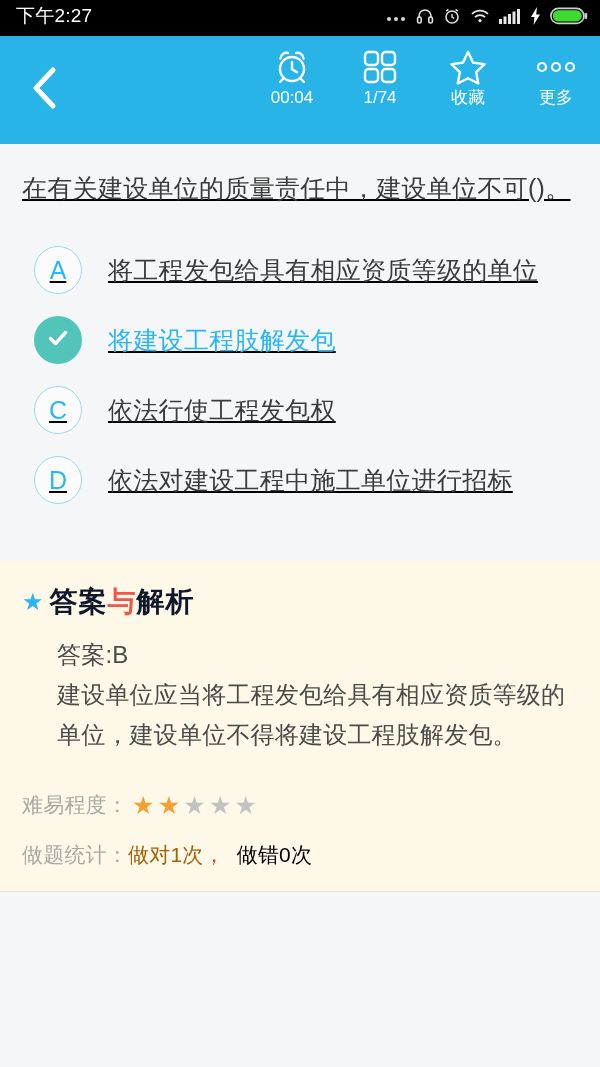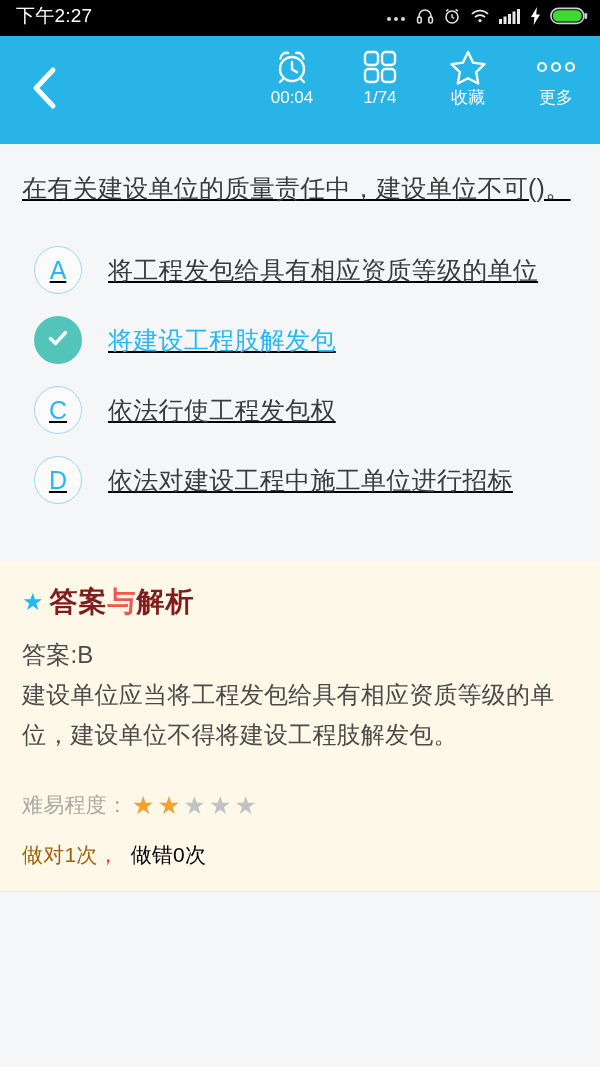--- a/index.html
+++ b/index.html
@@ -151,28 +151,29 @@
     letter-spacing: 1px;
     display: flex;
     align-items: center;
     font-family: "DejaVu Sans", sans-serif;
   }
   .answer-title .star {
     color: #29b6f6;
     font-size: 24px;
     margin-right: 5px;
   }
-  .t-blue { color: #7f1d1d; }
+  .t-blue { color: #0f172a; }
   .t-red  { color: #f0564a; }
   .answer-body {
     margin-top: 14px;
     font-size: 24px;
     line-height: 40px;
     color: #4a4a48;
     letter-spacing: 0.2px;
+    margin-left: 35px;
   }
   .meta-row {
     display: flex;
     align-items: center;
     font-size: 21px;
     color: #a9a9a4;
     letter-spacing: 0.2px;
   }
   .meta-difficulty { margin-top: 36px; }
   .meta-stats { margin-top: 22px; }
@@ -375,20 +376,21 @@
       <span class="stars">
         <span class="star-glyph star-on">★</span>
         <span class="star-glyph star-on">★</span>
         <span class="star-glyph star-off">★</span>
         <span class="star-glyph star-off">★</span>
         <span class="star-glyph star-off">★</span>
       </span>
     </div>
 
     <div class="meta-row meta-stats">
+      <span>做题统计：</span>
       <span class="stat-correct">做对1次</span>
       <span class="stat-sep">，</span>
       <span class="stat-wrong">做错0次</span>
     </div>
   </div>
 
   <div class="bottom-filler"></div>
 
 </div>
 

